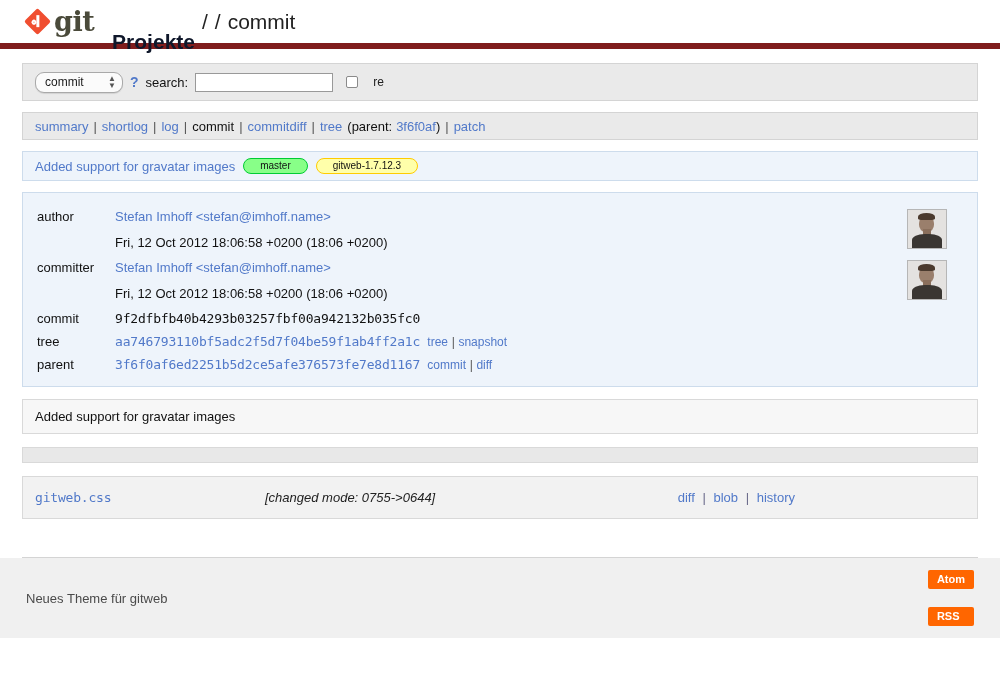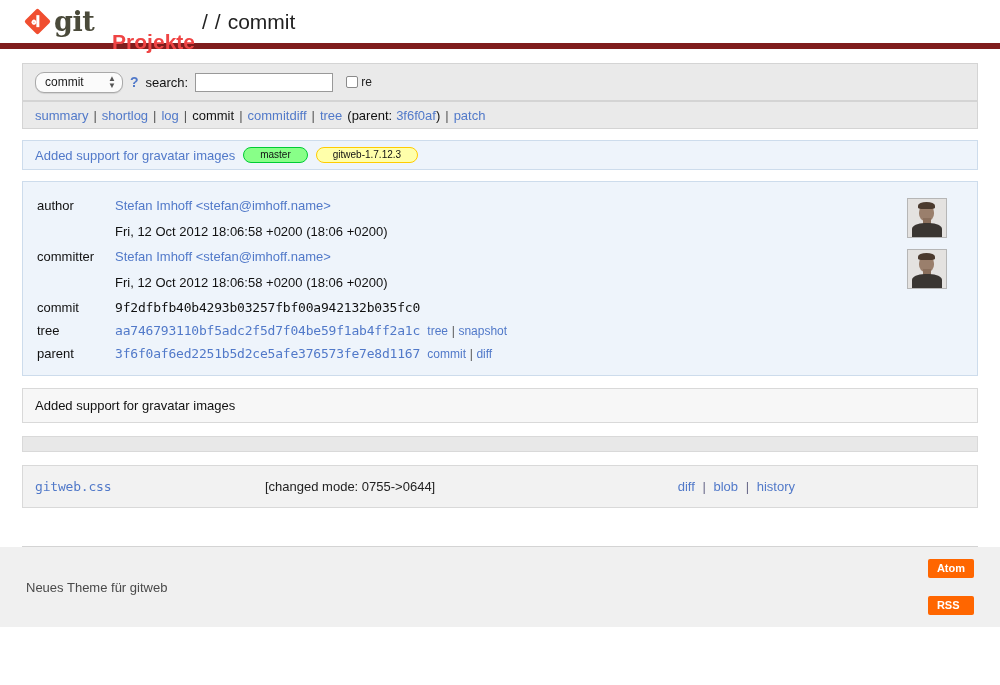--- a/index.html
+++ b/index.html
@@ -71,21 +71,21 @@
     line-height: 1;
   }
   .breadcrumb {
     font-size: 21px;
     font-weight: bold;
     display: flex;
     align-items: center;
     gap: 7px;
   }
   .breadcrumb a {
-    color: #ef4444;
+    color: #0f172a;
     text-decoration: none;
     margin-top: 40px;
   }
   .breadcrumb .sep {
     color: #222222;
     font-weight: normal;
   }
   .breadcrumb .current {
     color: #222222;
     font-weight: normal;
@@ -152,21 +152,21 @@
     border: 1px solid #999999;
     background: #ffffff;
     box-sizing: border-box;
     font-family: "Liberation Sans", sans-serif;
     font-size: 12px;
     padding: 0 3px;
   }
   .cb-wrap {
     display: flex;
     align-items: center;
-    gap: 3px;
+    gap: 15px;
     margin-left: 6px;
   }
   .cb-box {
     width: 12px;
     height: 12px;
     border: 1px solid #8a8a8a;
     background: #ffffff;
     border-radius: 2px;
     box-sizing: border-box;
   }
@@ -174,20 +174,21 @@
 
   
   .nav-bar {
     background: #eaeaea;
     border: 1px solid #d4d4d4;
     height: 28px;
     display: flex;
     align-items: center;
     padding: 0 12px;
     box-sizing: border-box;
+    margin-top: 11px;
     font-size: 13px;
   }
   .nav-bar a { color: #5179c9; text-decoration: none; }
   .nav-bar .nav-current { color: #111111; }
   .nav-bar .nav-sep { color: #555; margin: 0 5px; }
   .nav-bar .nav-paren { color: #111111; }
 
   
   .title-bar {
     background: #eef4fb;
@@ -326,21 +327,21 @@
     padding-left: 12px !important;
     width: 230px;
   }
   .file-name a {
     font-family: "DejaVu Sans Mono", monospace;
     font-size: 13px;
     color: #5179c9;
     text-decoration: none;
     letter-spacing: -0.2px;
   }
-  .file-mode { color: #222; font-size: 13px; }
+  .file-mode { color: #222; font-size: 13px; font-style: italic; }
   .file-links {
     text-align: right;
     padding-right: 182px !important;
     white-space: nowrap;
   }
   .file-links a { color: #5179c9; text-decoration: none; }
   .file-links .sep { color: #6a6a8a; margin: 0 4px; }
 
   
   .footer-rule {

